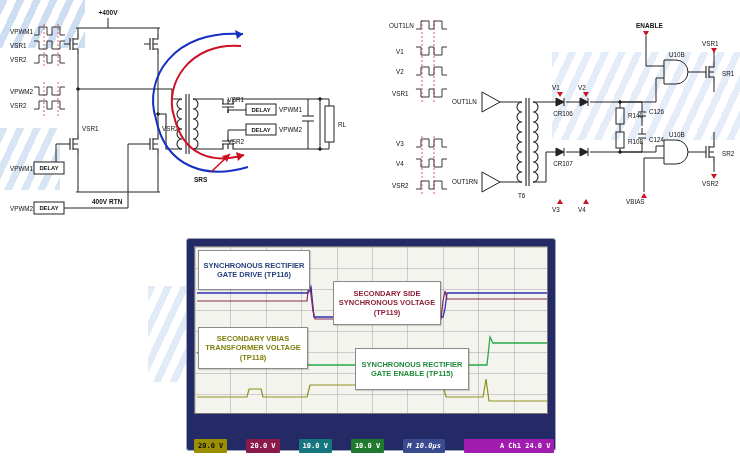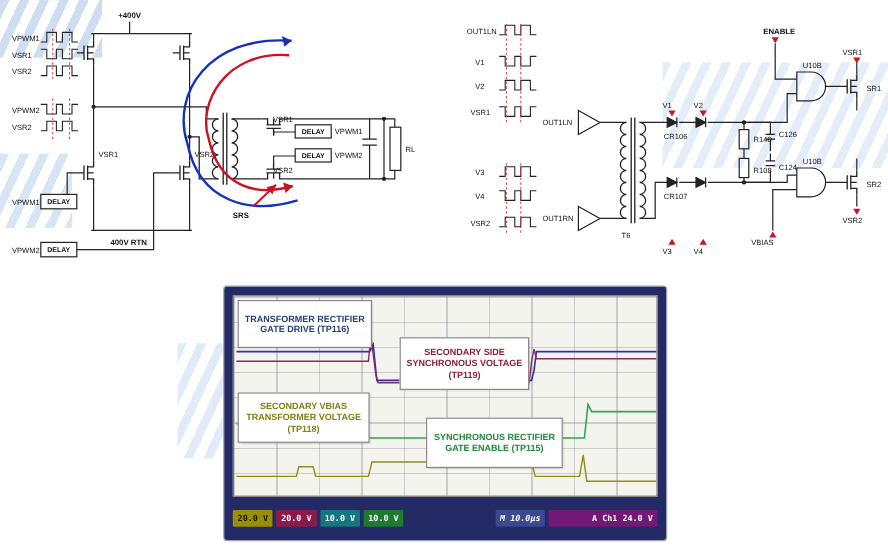--- a/index.html
+++ b/index.html
@@ -36,29 +36,29 @@
   .callout{
     position:absolute;background:#ffffff;border:1px solid #8a8a8a;
     font-size:7.5px;font-weight:bold;line-height:1.25;text-align:center;
     padding:2px 3px;display:flex;align-items:center;justify-content:center;
     box-shadow:1px 1px 1px rgba(0,0,0,.15);
   }
   .c1{left:3px;  top:3px;   width:104px;height:34px;color:#27407c;}
   .c2{left:138px;top:34px;  width:100px;height:38px;color:#8a2038;}
   .c3{left:3px;  top:80px;  width:102px;height:36px;color:#80800f;}
   .c4{left:160px;top:101px; width:106px;height:36px;color:#1f8a3a;}
-  .scope-status{display:flex;gap:3px;align-items:center;margin-top:6px;height:24px;}
+  .scope-status{display:flex;gap:19px;align-items:center;margin-top:20px;height:24px;}
   .st{font-family:"DejaVu Sans Mono",monospace;font-size:7px;font-weight:bold;
       color:#fff;padding:3px 4px;border-radius:1px;white-space:nowrap;}
   .st-ch1{background:#9a8f00;color:#111;}
   .st-ch2{background:#8a1a4a;}
   .st-ch3{background:#16767e;}
   .st-ch4{background:#1f7a2f;}
   .st-time{background:#3a4a8e;margin-left:auto;font-style:italic;}
-  .st-trig{background:#701a75;padding-left:36px;}
+  .st-trig{background:#a21caf;padding-left:36px;}
 </style>
 </head>
 <body>
 
 <div class="stripe" style="left:0;top:0;width:85px;height:48px;"></div>
 <div class="stripe" style="left:0;top:128px;width:60px;height:62px;opacity:.8;"></div>
 <div class="stripe" style="left:552px;top:52px;width:188px;height:88px;opacity:.55;"></div>
 <div class="stripe" style="left:148px;top:286px;width:42px;height:96px;opacity:.6;"></div>
 
 <div class="panel" style="left:8px;top:4px;">
@@ -263,21 +263,21 @@
 </div>
 
 <div class="scope">
   <div class="scope-plot">
     <svg width="354" height="168" viewBox="0 0 354 168">
       <path d="M2,46 H113 l3,-6 l3,30 H248 l2,-8 l2,-16 l2,0 H352" stroke="#2f2fb0" stroke-width="1.3" fill="none"></path>
       <path d="M2,54 H112 l2,-20 l2,14 l2,16 l2,8 H246 l2,-18 l2,-10 l2,8 H352" stroke="#8a2a5a" stroke-width="1.2" fill="none"></path>
       <path d="M2,106 H110 l3,12 H292 l3,-28 l3,6 H352" stroke="#2aa84a" stroke-width="1.3" fill="none"></path>
       <path d="M2,150 H52 l2,-8 h12 l2,8 H112 l3,-12 H248 l3,12 H288 l3,-18 l3,22 H352" stroke="#8f8f1a" stroke-width="1.2" fill="none"></path>
     </svg>
-    <div class="callout c1">TRANSFORMER RECTIFIER GATE DRIVE (TP116)</div>
+    <div class="callout c1">SYNCHRONOUS RECTIFIER GATE DRIVE (TP116)</div>
     <div class="callout c2">SECONDARY SIDE SYNCHRONOUS VOLTAGE (TP119)</div>
     <div class="callout c3">SECONDARY VBIAS TRANSFORMER VOLTAGE (TP118)</div>
     <div class="callout c4">SYNCHRONOUS RECTIFIER GATE ENABLE (TP115)</div>
   </div>
   <div class="scope-status">
     <span class="st st-ch1">20.0 V</span>
     <span class="st st-ch2">20.0 V</span>
     <span class="st st-ch3">10.0 V</span>
     <span class="st st-ch4">10.0 V</span>
     <span class="st st-time">M 10.0µs</span>

